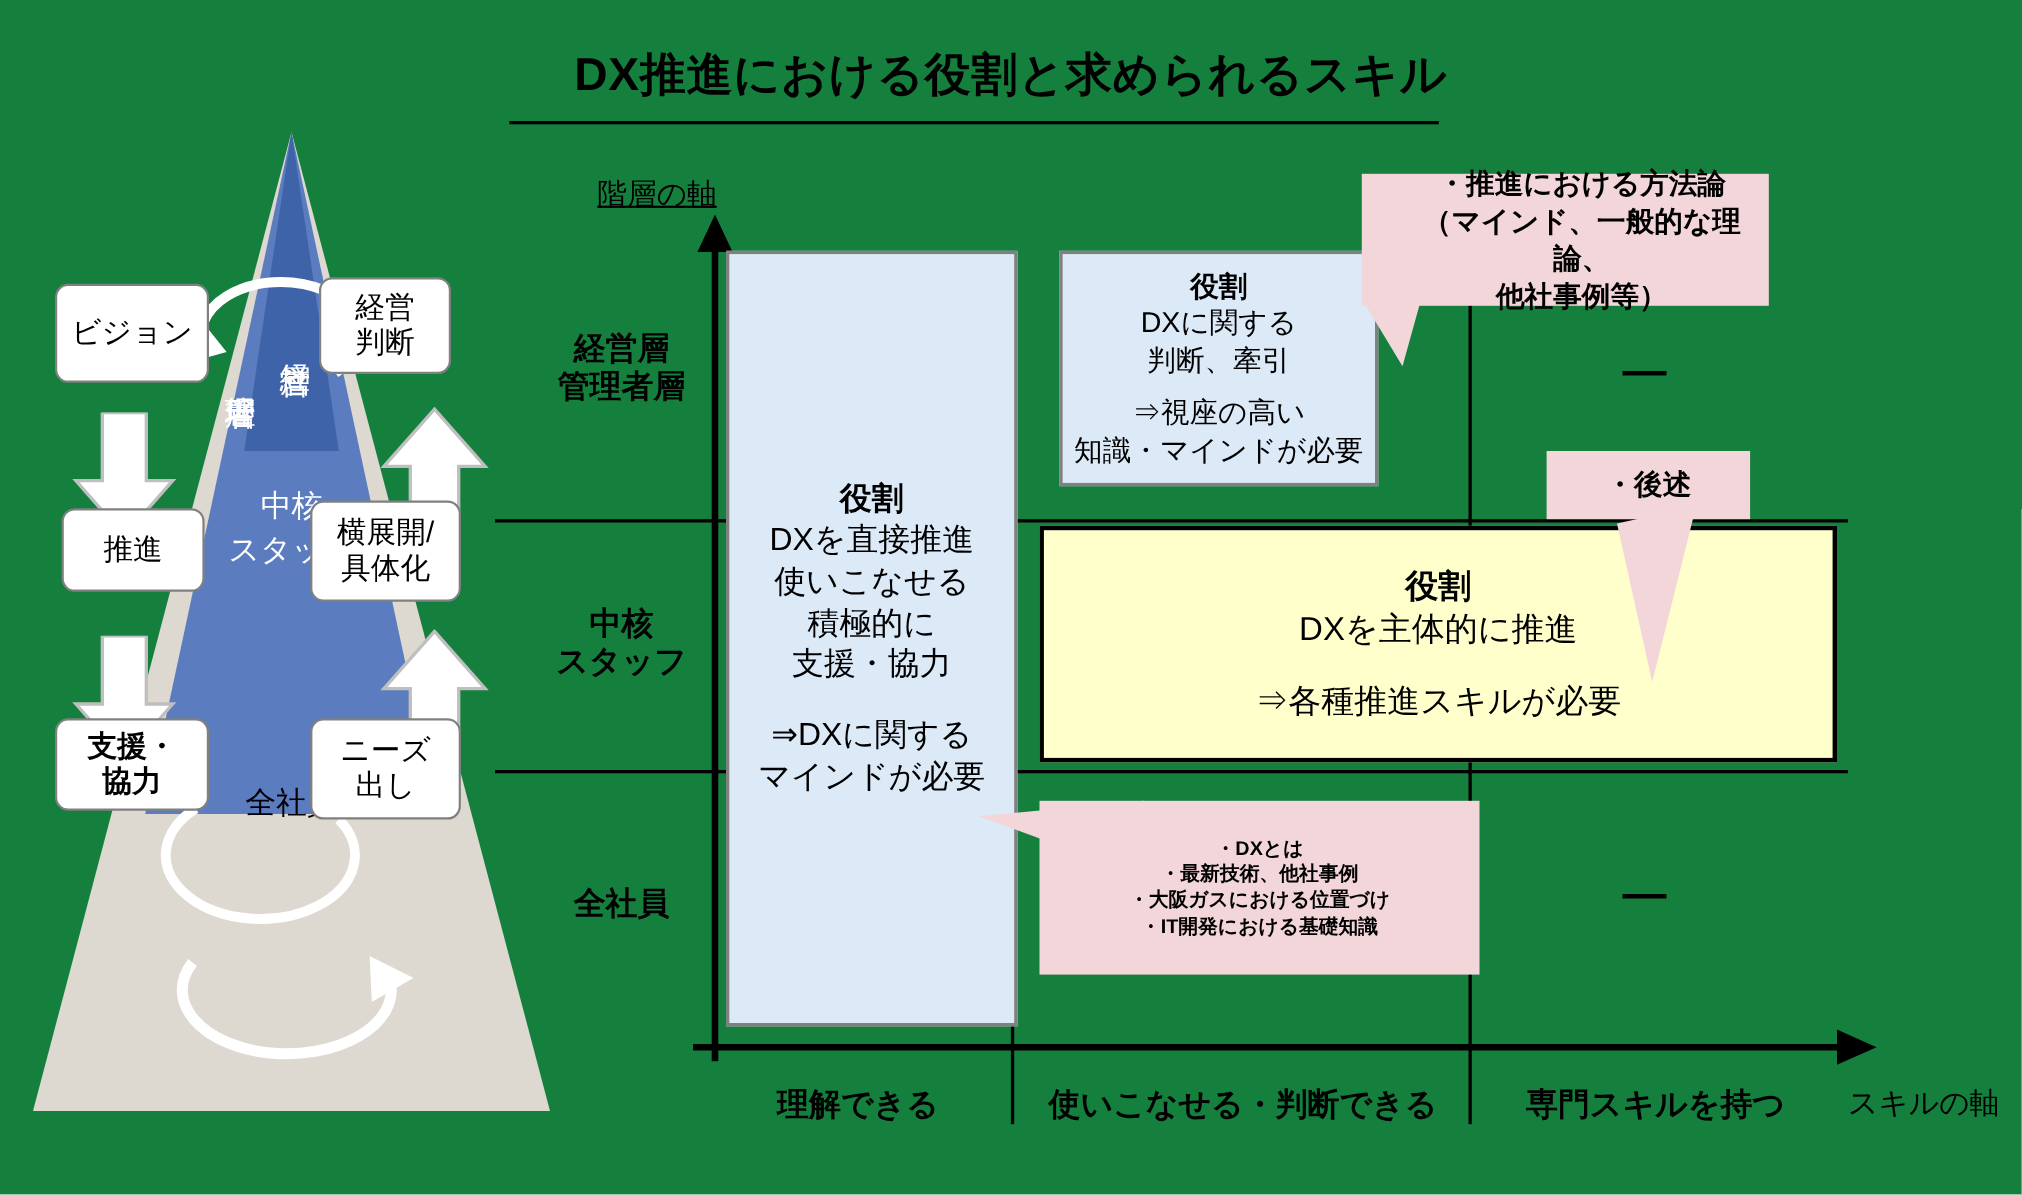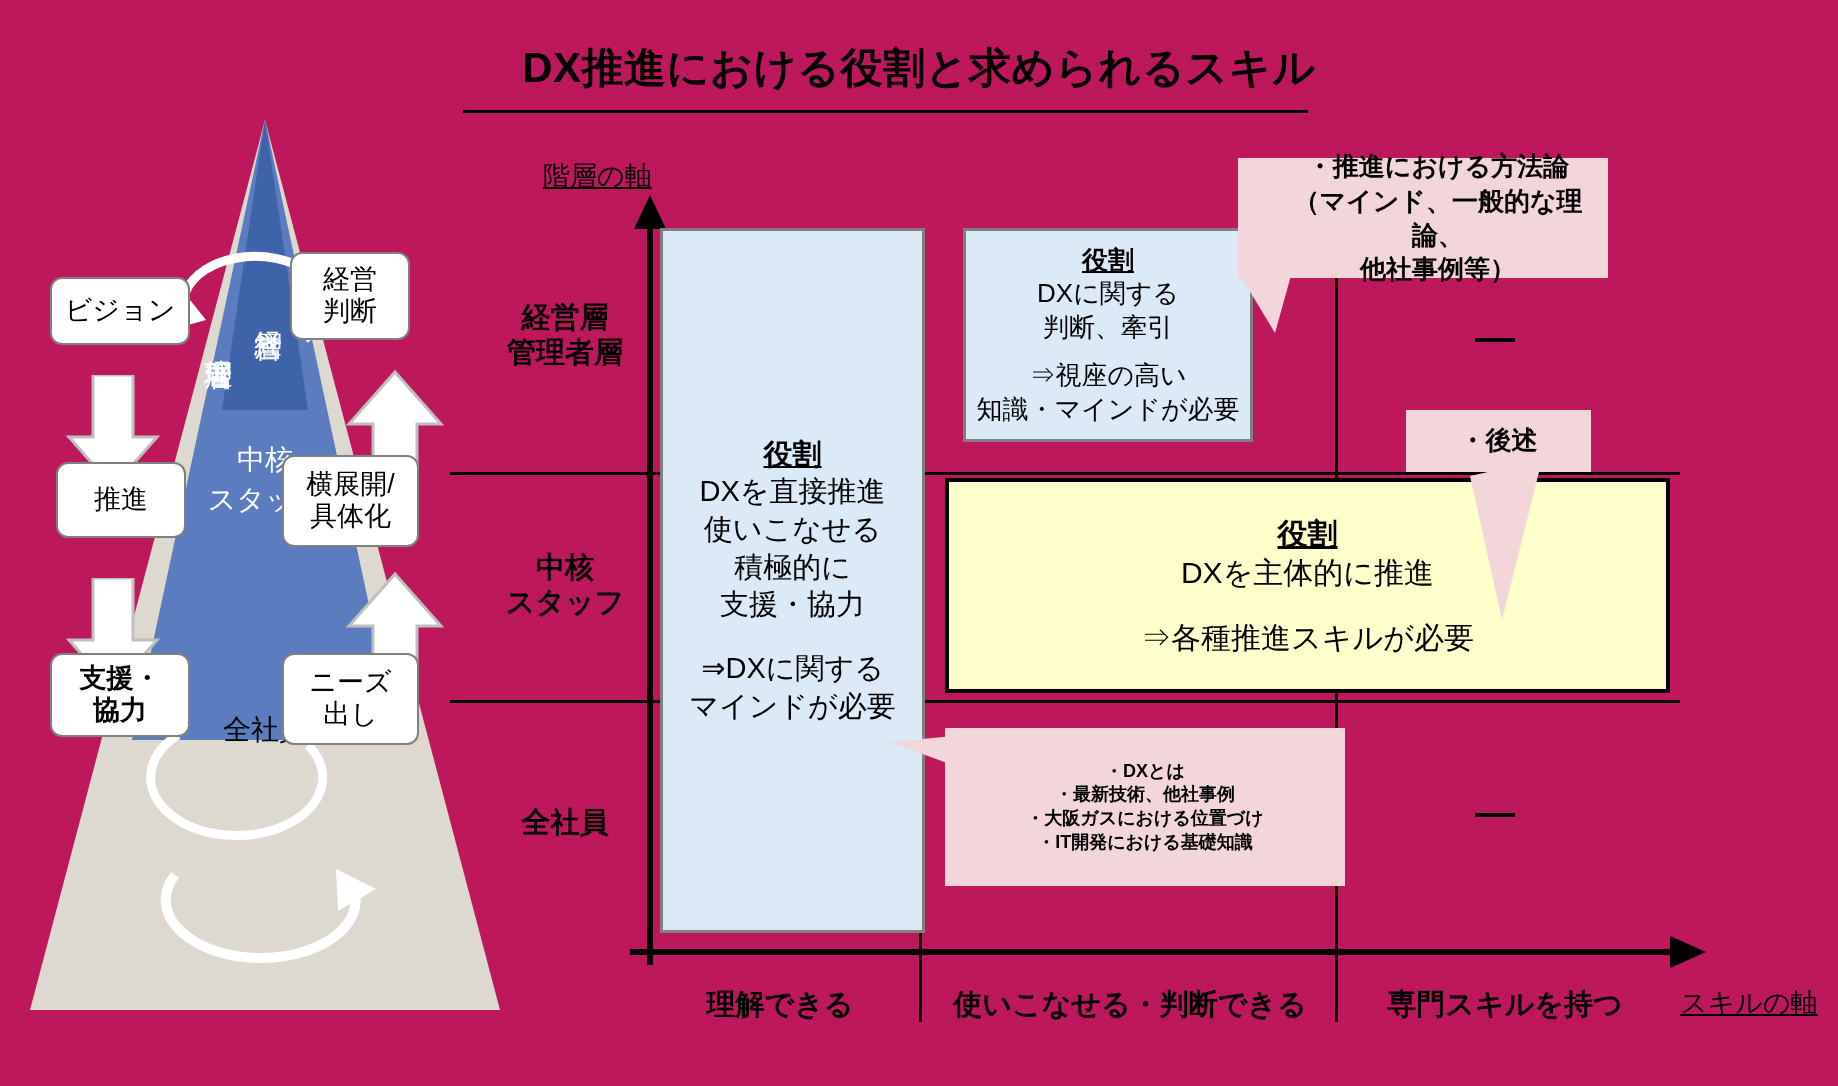--- a/index.html
+++ b/index.html
@@ -9,21 +9,21 @@
   }
   body {
     font-family: "Liberation Sans", sans-serif;
     color: #000000;
   }
   #canvas {
     position: relative;
     width: 1838px;
     height: 1086px;
     overflow: hidden;
-    background: #be185d;
+    background: #15803d;
   }
   .abs { position: absolute; }
 
   
   #title {
     left: 0; top: 40px; width: 1838px;
     text-align: center;
     font-size: 42px;
     font-weight: bold;
     letter-spacing: 0.5px;
@@ -110,21 +110,20 @@
   #box-core {
     background: #ffffcc;
     border: 4px solid #000000;
     font-size: 30px;
     display: flex;
     align-items: center;
     justify-content: center;
   }
   .role-head {
     font-weight: bold;
-    text-decoration: underline;
   }
 
   
   .callout {
     background: #f2d6d9;
     box-sizing: border-box;
     text-align: center;
     font-weight: bold;
     line-height: 1.32;
     display: flex;
@@ -135,21 +134,20 @@
   #callout-later  { font-size: 26px; }
   #callout-all    { font-size: 18px; }
 
   .dash {
     font-size: 40px;
     font-weight: bold;
     text-align: center;
   }
   .skill-axis-label {
     font-size: 27px;
-    text-decoration: underline;
   }
 </style>
 </head>
 <body>
 
 <div id="canvas">
 
   <div class="abs" id="title">DX推進における役割と求められるスキル</div>
   <div class="abs" id="title-rule"></div>
 
@@ -195,21 +193,21 @@
     <polygon points="28,0 68,0 68,62 92,62 48,112 4,62 28,62" fill="#ffffff" stroke="#bfbfbf" stroke-width="3"></polygon>
   </svg>
 
   <svg class="abs" style="left:345px; top:370px;" width="100" height="118" viewBox="0 0 100 118">
     <polygon points="50,2 96,54 72,54 72,116 28,116 28,54 4,54" fill="#ffffff" stroke="#bfbfbf" stroke-width="3"></polygon>
   </svg>
   <svg class="abs" style="left:345px; top:572px;" width="100" height="118" viewBox="0 0 100 118">
     <polygon points="50,2 96,54 72,54 72,116 28,116 28,54 4,54" fill="#ffffff" stroke="#bfbfbf" stroke-width="3"></polygon>
   </svg>
 
-  <div class="abs pill" style="left:50px; top:258px; width:140px; height:68px;margin-top:19px;">
+  <div class="abs pill" style="left:50px; top:258px; width:140px; height:90px;">
     <span>ビジョン</span>
   </div>
 
   <div class="abs pill" style="left:290px; top:252px; width:120px; height:88px;">
     <span>
       <span>経営</span><br>
       <span>判断</span>
     </span>
   </div>
 

